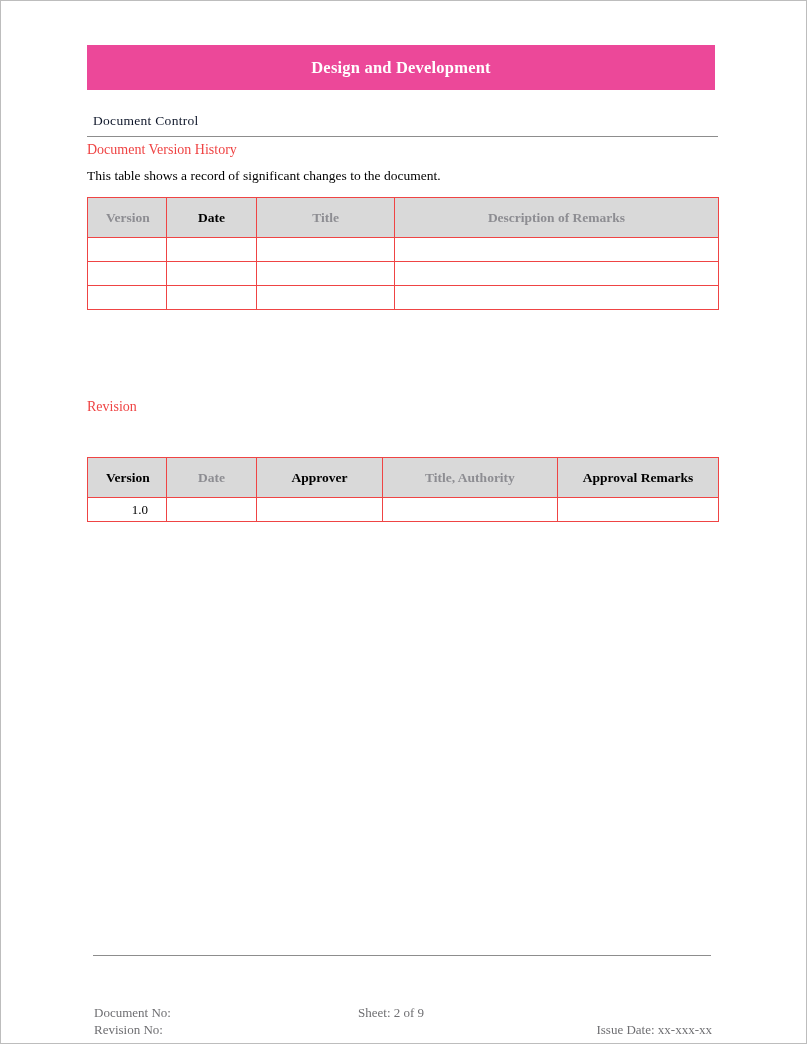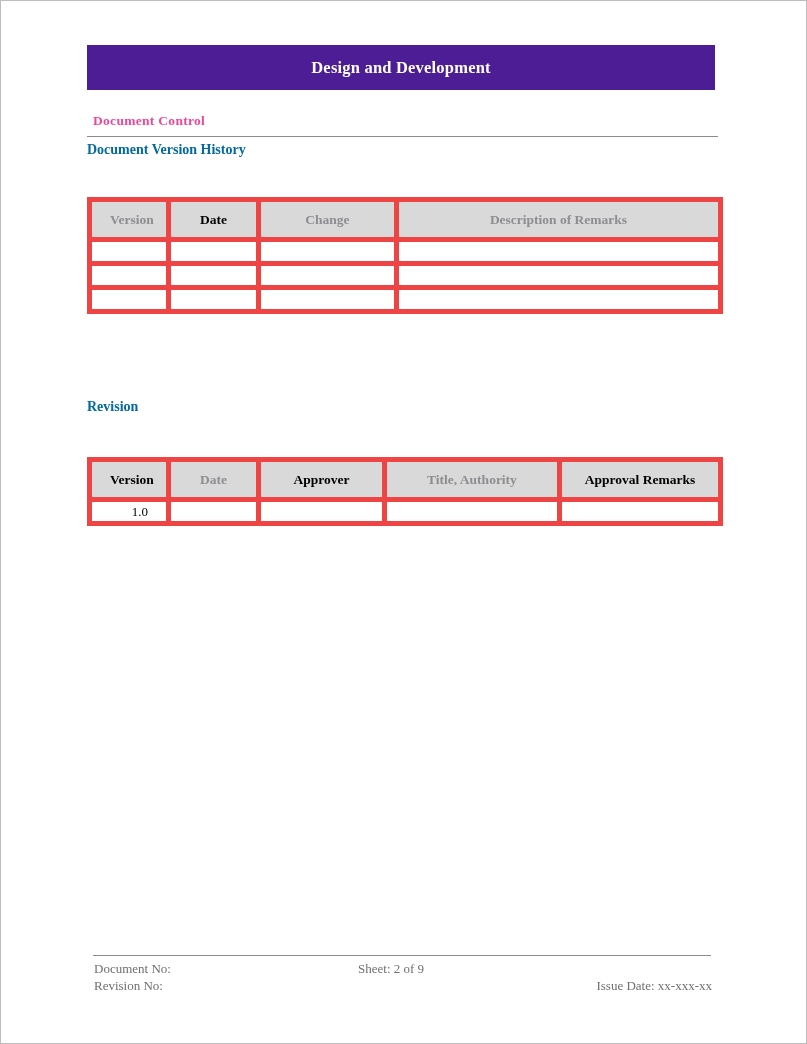--- a/index.html
+++ b/index.html
@@ -32,70 +32,70 @@
     width: 631px;
     height: 1044px;
   }
   
   .title-banner {
     position: absolute;
     left: 0;
     top: 44px;
     width: 628px;
     height: 45px;
-    background: #4c1d95;
+    background: #ec4899;
     display: flex;
     align-items: center;
     justify-content: center;
   }
   .title-banner .title-text {
     color: #ffffff;
     font-size: 16.5px;
     font-weight: bold;
     letter-spacing: 0.2px;
   }
   
   .doc-control {
     position: absolute;
     left: 6px;
     top: 112px;
     font-size: 13.5px;
-    font-weight: bold;
-    color: #ec4899;
+    font-weight: normal;
+    color: #0f172a;
     letter-spacing: 0.3px;
     filter: blur(0.6px);
   }
   .rule {
     position: absolute;
     left: 0;
     top: 135px;
     width: 631px;
     height: 1px;
     background: #8d8d8d;
   }
   .section-heading {
     position: absolute;
     font-size: 14px;
-    font-weight: bold;
-    color: #0369a1;
+    font-weight: normal;
+    color: #ef4444;
   }
   .section-para {
     position: absolute;
     font-size: 13.5px;
     color: #000;
   }
   
   table.doc-table {
     position: absolute;
     border-collapse: collapse;
     width: 631px;
     table-layout: fixed;
   }
   table.doc-table td, table.doc-table th {
-    border: 5px solid #ef4444;
+    border: 1px solid #ef4444;
     height: 24px;
     font-size: 13px;
     padding: 0 18px;
     box-sizing: border-box;
   }
   table.doc-table thead th {
     background: #d9d9d9;
     font-weight: bold;
     height: 40px;
     text-align: center;
@@ -118,53 +118,55 @@
     left: 6px;
     top: 954px;
     width: 618px;
     height: 1px;
     background: #8d8d8d;
   }
   .footer-text {
     position: absolute;
     font-size: 13px;
     color: #6f6f72;
+    margin-top: 44px;
   }
   .footer-left-1 { left: 7px; top: 960px; }
   .footer-left-2 { left: 7px; top: 977px; }
   .footer-center { left: 271px; top: 960px; }
   .footer-right { right: 6px; top: 977px; }
 </style>
 </head>
 <body>
 
 <div class="page">
   <div class="content">
 
     <div class="title-banner">
       <span class="title-text">Design and Development</span>
     </div>
 
     <div class="doc-control">Document Control</div>
     <div class="rule"></div>
 
     <div class="section-heading" style="left:0px; top:141px;">Document Version History</div>
+    <div class="section-para" style="left:0px; top:167px;">This table shows a record of significant changes to the document.</div>
 
     <table class="doc-table" style="top:196px;">
       <colgroup>
         <col style="width:79px">
         <col style="width:90px">
         <col style="width:138px">
         <col style="width:324px">
       </colgroup>
       <thead>
         <tr>
           <th class="faded">Version</th>
           <th>Date</th>
-          <th class="faded">Change</th>
+          <th class="faded">Title</th>
           <th class="faded">Description of Remarks</th>
         </tr>
       </thead>
       <tbody>
         <tr class="tbl-empty">
           <td></td>
           <td></td>
           <td></td>
           <td></td>
         </tr>

